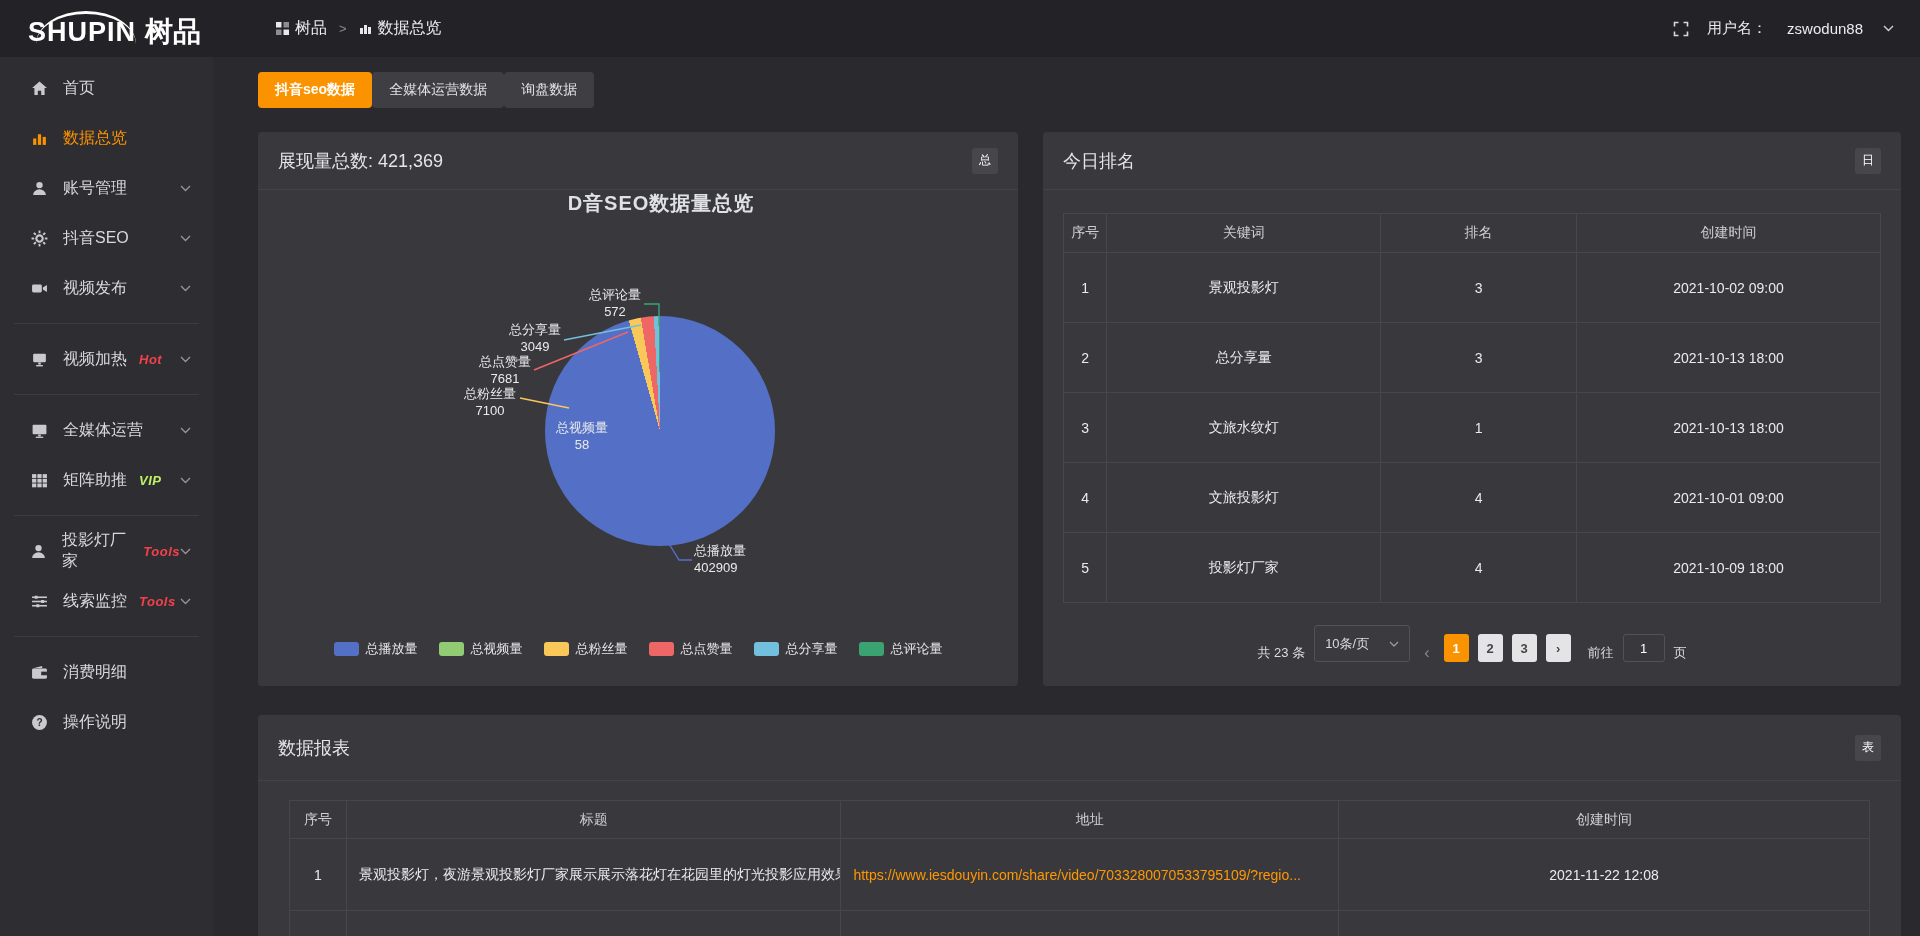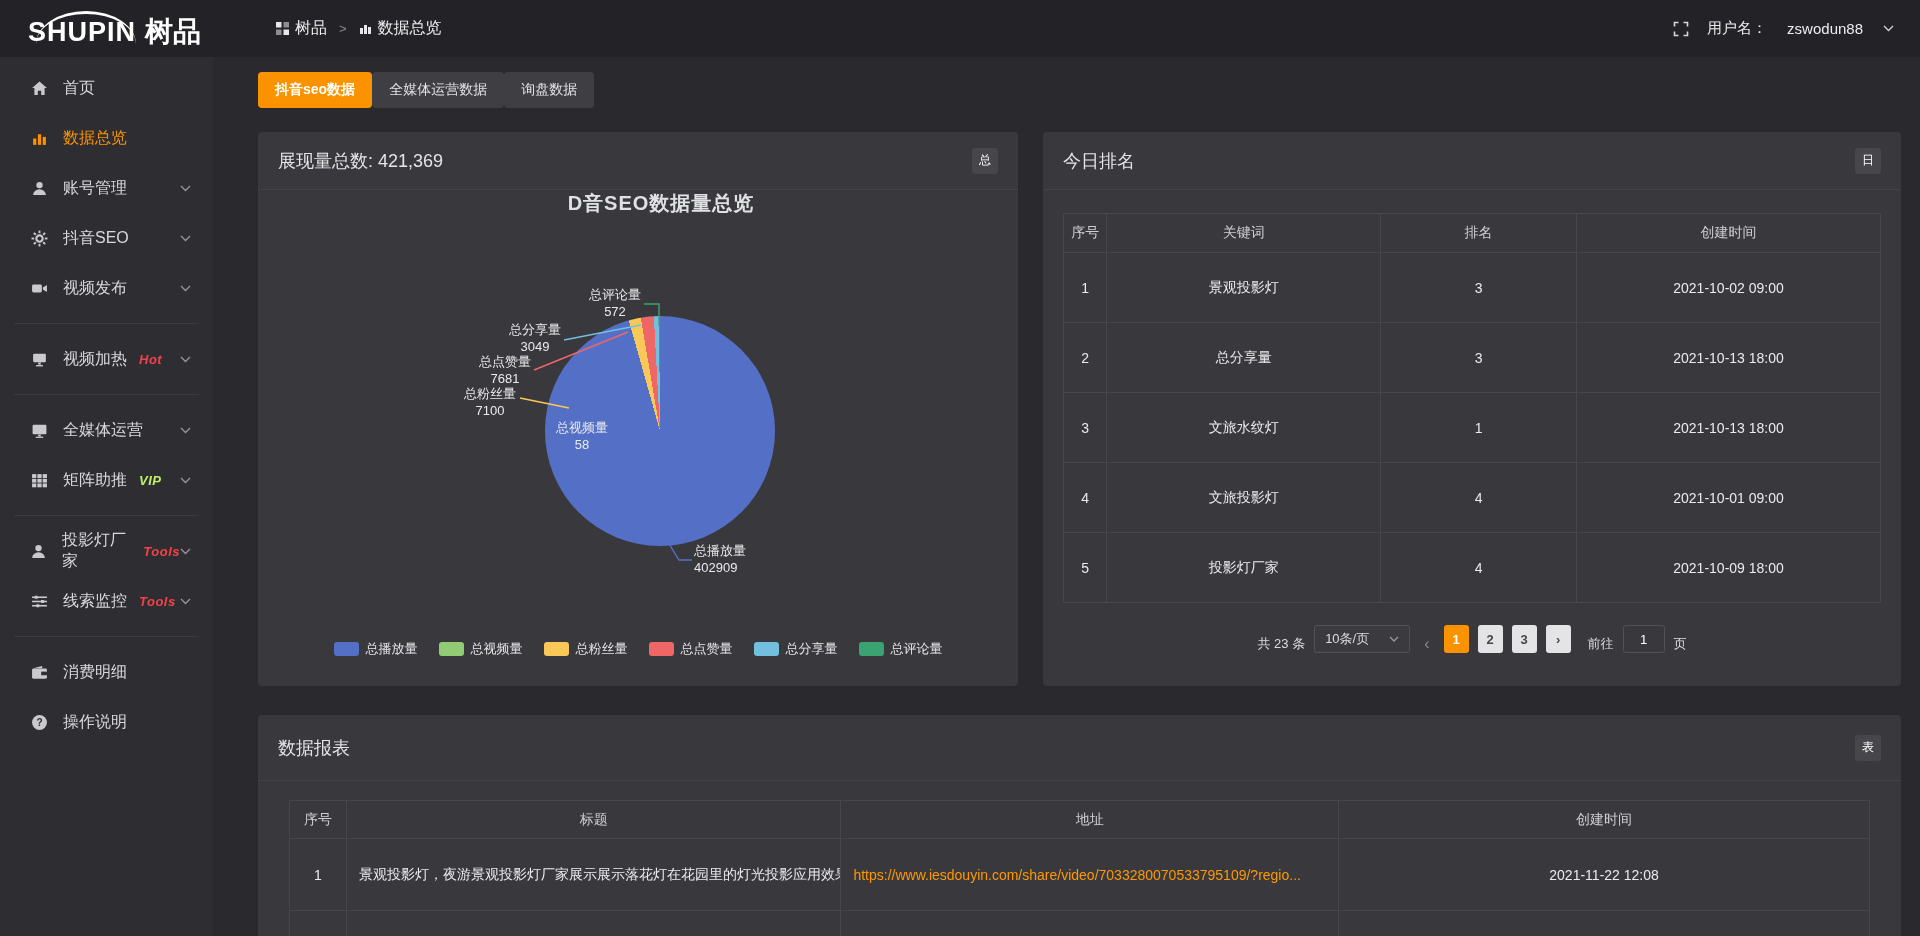--- a/index.html
+++ b/index.html
@@ -67,21 +67,21 @@
   th, td { border:1px solid #47474b; text-align:center; font-weight:normal; }
   th { font-size:14px; color:#cfcfd3; }
   td { font-size:14px; color:#ebebee; }
 
   
   .rank-panel { flex:1; height:554px; }
   .rank-table { width:calc(100% - 40px); margin:23px 20px 0; }
   .rank-table th { height:39px; }
   .rank-table td { height:70px; }
   .pagination { margin-top:22px; display:flex; justify-content:center; align-items:flex-end; gap:9px; font-size:13px; color:#dcdcde; }
-  .page-size { display:flex; align-items:center; gap:20px; background:#3a3a3f; border:1px solid #515156; border-radius:3px; height:28px; padding:0 10px; cursor:pointer; }
+  .page-size { display:flex; align-items:center; gap:20px; background:#3a3a3f; border:1px solid #515156; border-radius:3px; height:37px; padding:0 10px; cursor:pointer; }
   .pg-prev { color:#8a8a8e; font-size:16px; padding:0 5px; background:none; border:none; cursor:pointer; font-family:inherit; }
   .pg-btn { min-width:25px; height:28px; border:none; border-radius:3px; background:#e4e4e7; color:#46464a; font-size:13px; font-weight:bold; cursor:pointer; font-family:inherit; }
   .pg-btn.current { background:#fb9300; color:#fff; }
   .goto-input { width:42px; height:28px; background:transparent; border:1px solid #515156; border-radius:3px; color:#fff; text-align:center; font-size:13px; font-family:inherit; }
 
   
   .report-panel { margin-top:29px; height:360px; }
   .report-panel .panel-header { height:66px; }
   .report-table { width:calc(100% - 62px); margin:19px 31px 0; }
   .report-table th { height:38px; }

